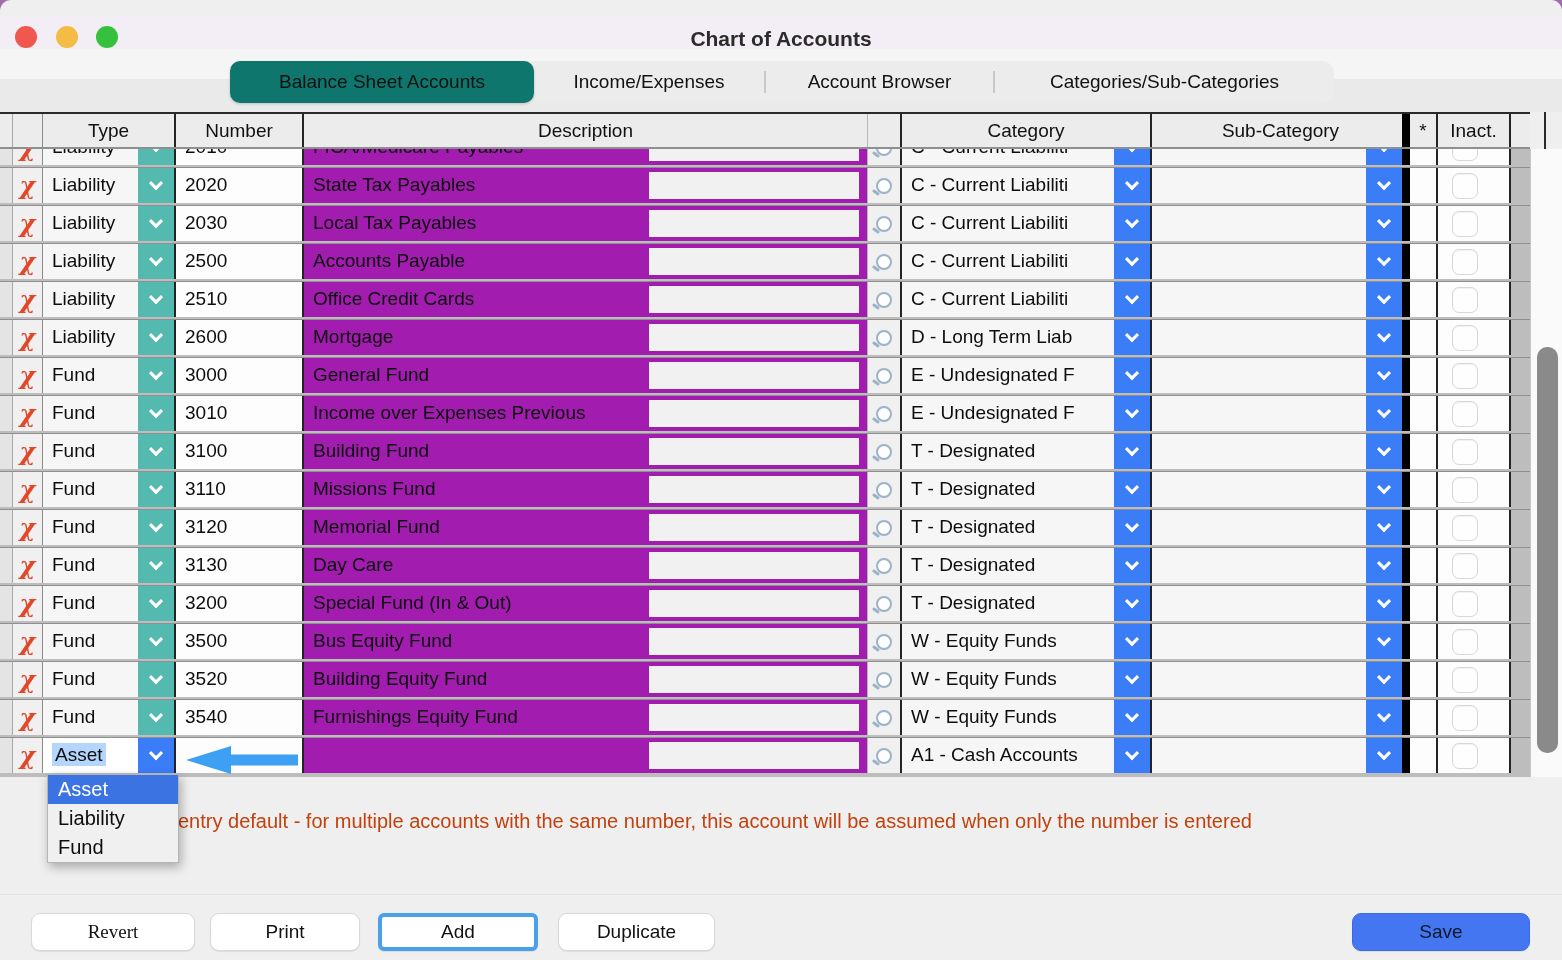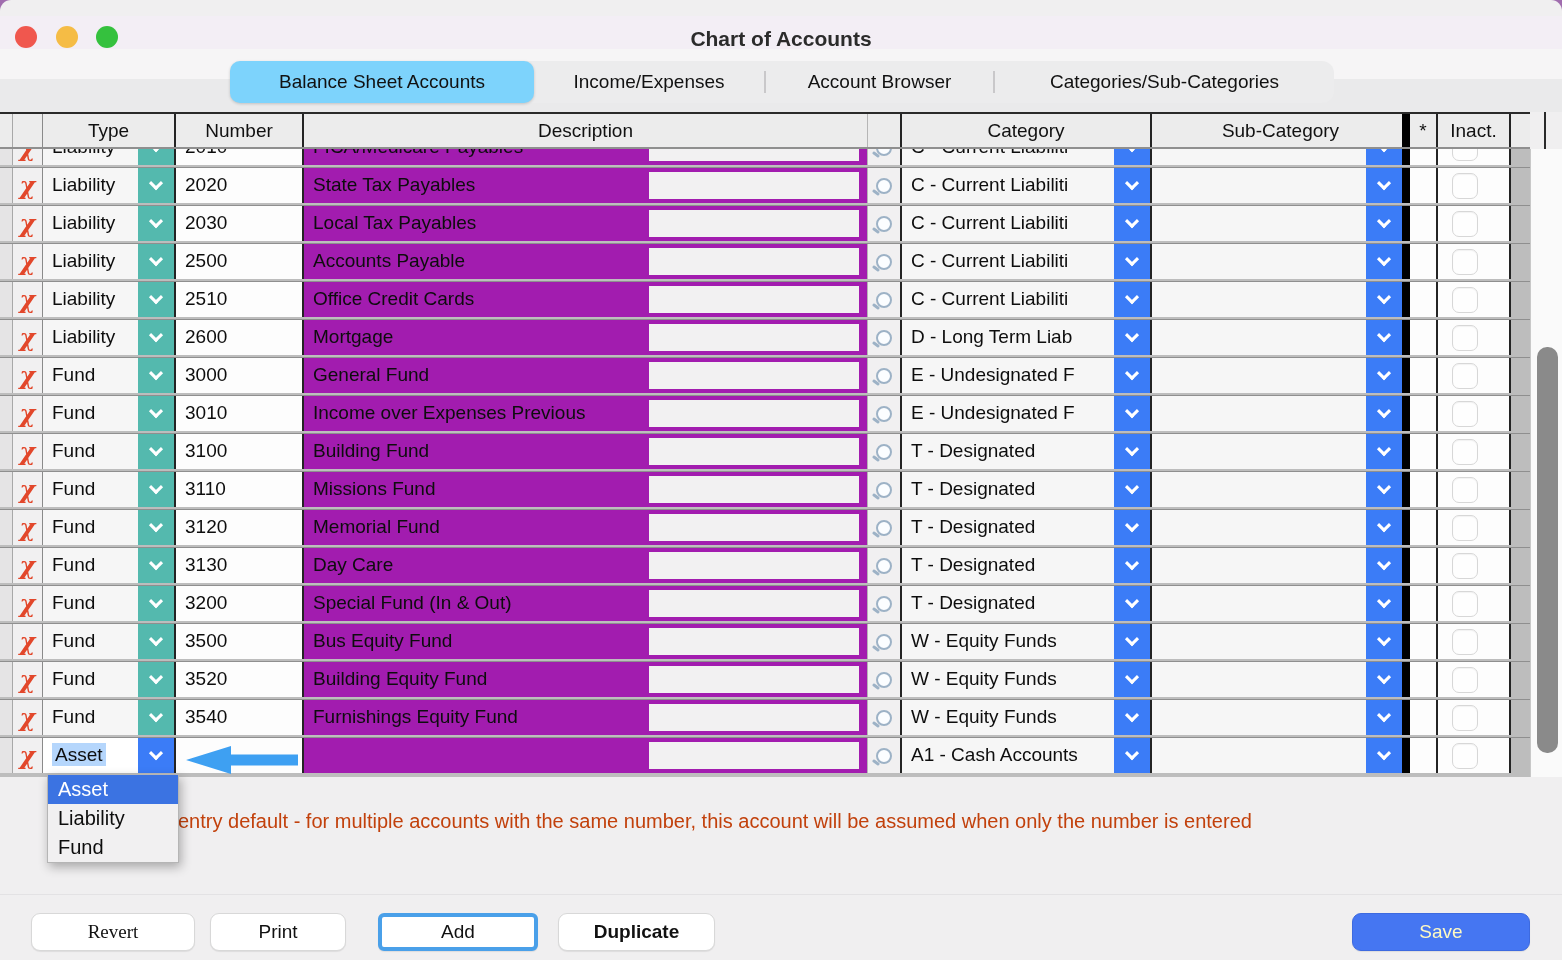--- a/index.html
+++ b/index.html
@@ -17,21 +17,21 @@
   .t-green  { left:96px;  background:#35c13e; }
   .win-title { position:absolute; left:0; top:0; width:100%; height:48px; line-height:46px;
                text-align:center; font-size:21px; font-weight:bold; color:#2b2b2b; }
 
   
   .tabstrip-a { position:absolute; left:0; top:49px; width:100%; height:30px; background:#f6f5f6; }
   .tabstrip-b { position:absolute; left:0; top:79px; width:100%; height:33px; background:#eaeaeb; }
   .tabbar { position:absolute; left:230px; top:61px; width:1104px; height:42px;
             background:#ececed; border-radius:12px; display:flex; align-items:center; }
   .tab { height:42px; line-height:42px; text-align:center; font-size:19px; color:#111; }
-  .tab.selected { background:#7dd3fc; border-radius:10px; box-shadow:0 1px 3px rgba(0,0,0,.18); }
+  .tab.selected { background:#0f766e; border-radius:10px; box-shadow:0 1px 3px rgba(0,0,0,.18); }
   .tab-sep { width:2px; height:22px; background:#c9c8ca; }
   .tw0 { width:304px; } .tw1 { width:230px; } .tw2 { width:227px; } .tw3 { width:339px; }
 
   
   .thead { position:absolute; left:0; top:112px; width:1530px; height:37px; display:flex;
            border-top:2px solid #2a2a2a; border-bottom:2px solid #8f8f8f; background:#ececec; }
   .thead .c { background:#ececec; display:flex; align-items:center; justify-content:center;
               font-size:19px; color:#111; }
   .hvline { position:absolute; left:1544px; top:112px; width:2px; height:37px; background:#2a2a2a; }
 
@@ -92,25 +92,25 @@
 
   
   .note { position:absolute; left:178px; top:810px; font-size:20px; color:#c2410c; z-index:5; }
 
   
   .footer-line { position:absolute; left:0; top:894px; width:100%; height:1px; background:#e3e2e4; }
   .btn { position:absolute; top:913px; height:38px; border-radius:9px; background:#ffffff;
          border:1px solid #d8d8d8; box-shadow:0 1px 1px rgba(0,0,0,.08);
          font-size:19px; color:#111; text-align:center; line-height:36px; }
   .btn-revert    { left:31px;   width:164px;font-family:Liberation Serif, serif; }
-  .btn-print     { left:210px;  width:136px; }
+  .btn-print     { left:210px;  width:150px; }
   .btn-add       { left:378px;  width:160px; border:4px solid #4aa0e9; border-radius:6px; line-height:30px; }
-  .btn-duplicate { left:558px;  width:157px;font-weight:bold; }
+  .btn-duplicate { left:558px;  width:157px; }
   .btn-close     { left:1150px; width:182px; }
-  .btn-save      { left:1352px; width:178px; background:#4576f2; border:1px solid #3d6ae0; color:#fef9c3; }
+  .btn-save      { left:1352px; width:178px; background:#4576f2; border:1px solid #3d6ae0; color:#0f172a; }
 </style>
 </head>
 <body>
 
 <div class="window">
 
   <div class="titlebar">
     <div class="traffic t-red"></div>
     <div class="traffic t-yellow"></div>
     <div class="traffic t-green"></div>

